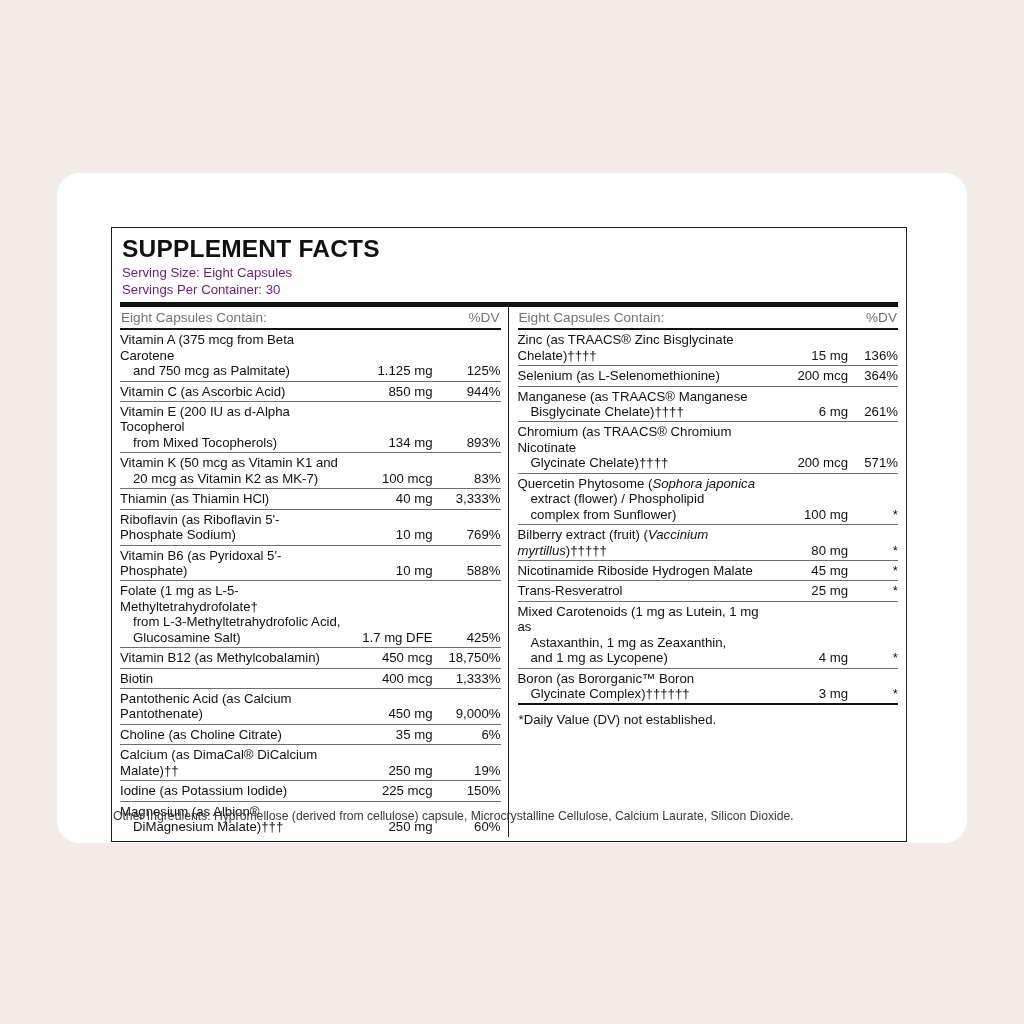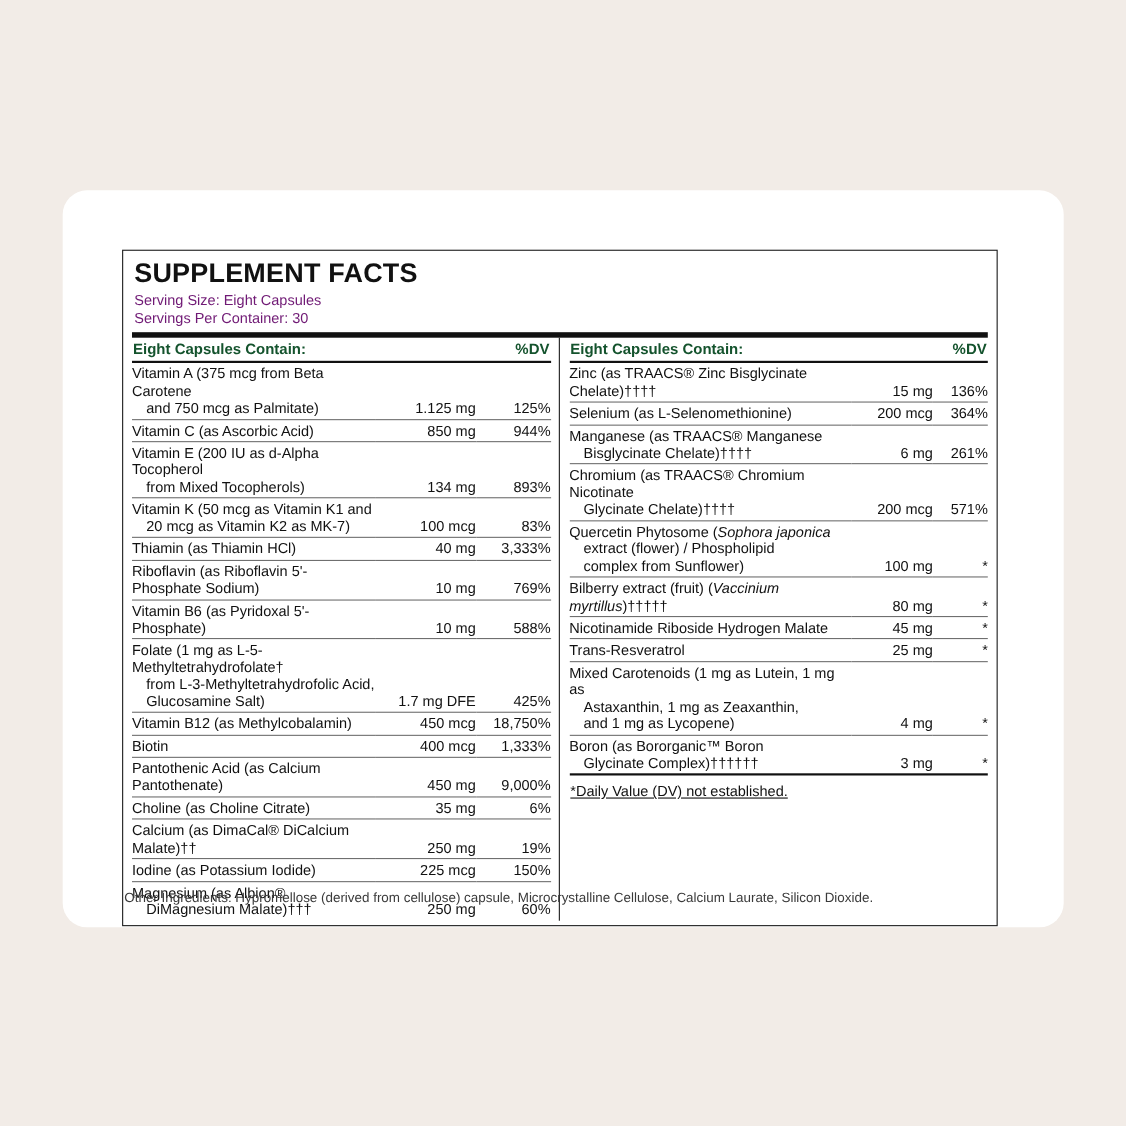--- a/index.html
+++ b/index.html
@@ -71,22 +71,22 @@
     min-width: 0;
   }
   .col-left  { padding-right: 7px; }
   .col-right { padding-left: 9px; border-left: 1.5px solid #1b1b1b; }
 
   .col-head {
     display: flex;
     justify-content: space-between;
     align-items: baseline;
     font-size: 13.6px;
-    font-weight: bold;
-    color: #14532d;
+    font-weight: normal;
+    color: #737373;
     padding: 3px 1px 3px 1px;
   }
 
   
   table.nut {
     width: 100%;
     border-collapse: collapse;
     table-layout: fixed;
   }
   table.nut td {
@@ -109,21 +109,20 @@
 
   .indent { display: block; padding-left: 13px; }
   .ital { font-style: italic; text-align: right; }
   .star { font-size: 13.2px; }
 
   
   .dv-note {
     font-size: 13.2px;
     color: #111;
     padding: 7px 1px 2px 1px;
-    text-decoration: underline;
   }
 
   #other-ing {
     position: absolute;
     left: 56px;
     top: 636px;
     width: 800px;
     font-size: 12.2px;
     color: #3a3a3a;
     line-height: 1.3;

